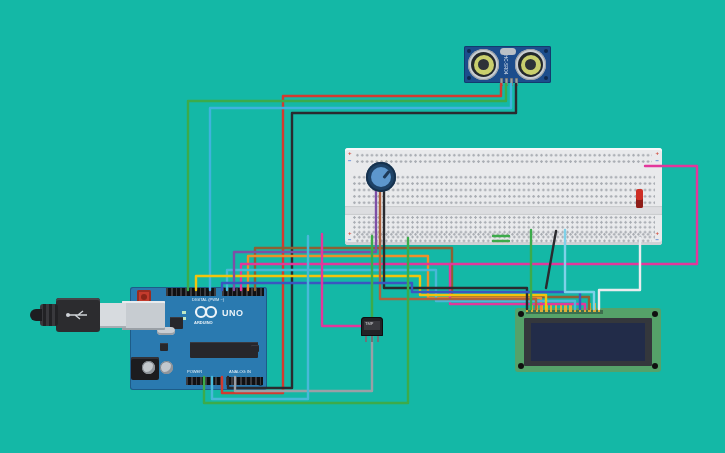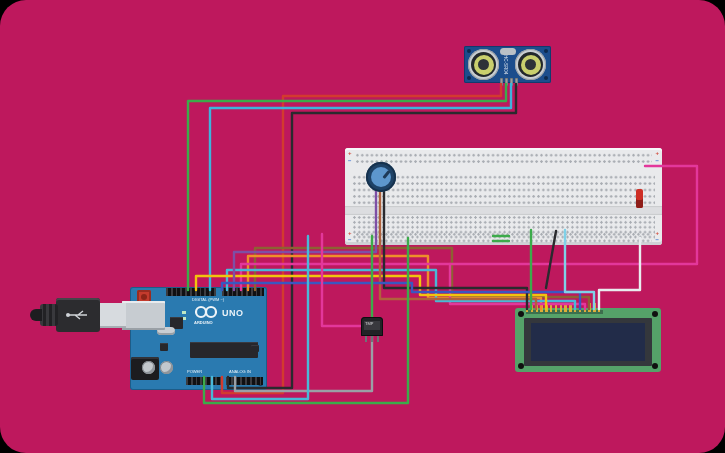--- a/index.html
+++ b/index.html
@@ -83,21 +83,21 @@
   .tmp-label{position:absolute;left:4px;top:5px;color:#d8d8dc;font-size:4px;line-height:4px;}
   .tmp-leg{position:absolute;top:19px;width:2px;height:6px;background:#6e7378;}
   .red-led{left:636px;top:189px;width:7px;height:19px;background:#ce2f26;border-radius:2px;
            box-shadow:inset 0 -8px 0 #8e1d18;}
 
   svg#wire-layer{position:absolute;left:0;top:0;pointer-events:none;}
 </style>
 </head>
 <body>
 
-<div id="canvas" style="background: #be185d; border-radius: 26px;">
+<div id="canvas" style="background: #14b8a6;">
 
   <div class="abs breadboard">
     <div class="dots bb-rail-top"></div>
     <div class="dots bb-block-a"></div>
     <div class="bb-channel"></div>
     <div class="dots bb-block-b"></div>
     <div class="dots bb-rail-bot"></div>
     <span class="railmark plus" style="left:3px;top:2px;">+</span>
     <span class="railmark minus" style="left:3px;top:10px;">−</span>
     <span class="railmark plus" style="right:3px;top:2px;">+</span>

